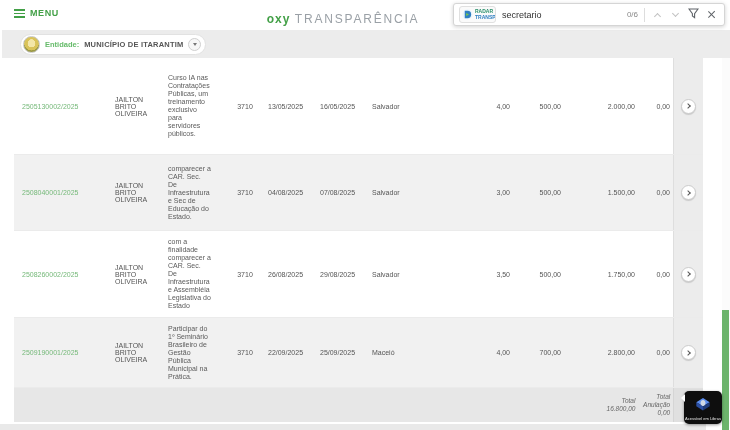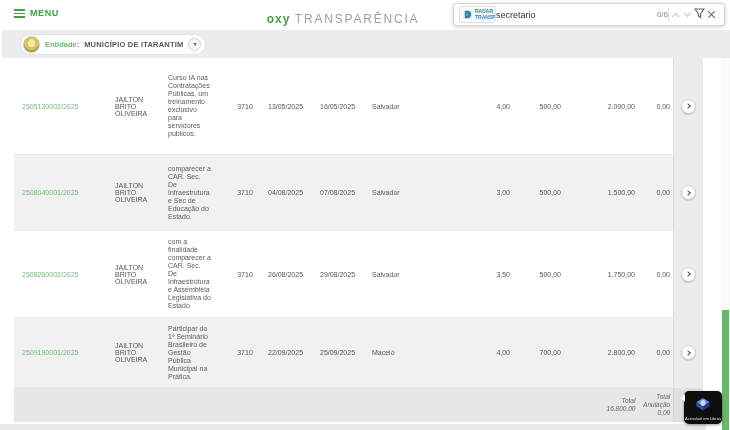--- a/index.html
+++ b/index.html
@@ -14,21 +14,21 @@
     font-weight:bold; font-size:9px; letter-spacing:.6px; font-family:inherit; }
   .hamburger { display:inline-flex; flex-direction:column; gap:2px; }
   .hamburger i { display:block; width:11px; height:1.7px; background:var(--accent,#43a047); }
   .logo { position:absolute; left:343px; top:9px; transform:translateX(-50%); white-space:nowrap; }
   .logo-oxy { color:var(--accent,#43a047); font-weight:bold; font-size:12px; letter-spacing:1px; }
   .logo-rest { color:#9aa0a6; font-size:12px; letter-spacing:1.8px; }
 
   
   .findbar { position:absolute; left:453px; top:3px; width:272px; height:23px; background:#fff;
     border:1px solid #d5d5d5; border-radius:3px; box-shadow:0 1px 4px rgba(0,0,0,.18);
-    display:flex; align-items:center; padding:0 7px 0 5px; z-index:9; }
+    display:flex; align-items:center; padding:0 7px 0 5px; gap:6px; z-index:9; }
   .chip { display:flex; align-items:center; gap:2px; border:1px solid #e0e0e0; border-radius:3px;
     height:17px; padding:0 2px; background:#fafafa; overflow:hidden; width:37px; flex:0 0 auto; cursor:pointer; }
   .chip-text { font-size:5px; line-height:5.5px; font-weight:bold; color:#2a8f6b; }
   .chip-text .l2 { color:#2f7fc1; display:block; }
   .find-query { flex:1; font-size:9px; color:#333; }
   .find-count { font-size:8px; color:#888; }
   .find-sep { width:1px; height:14px; background:#ddd; }
   .fbtn { background:none; border:none; cursor:pointer; display:flex; align-items:center;
     justify-content:center; width:12px; height:16px; padding:0; }
   .chev-u,.chev-d { width:5px; height:5px; border-left:1.6px solid #c2c2c2; border-bottom:1.6px solid #c2c2c2; }

